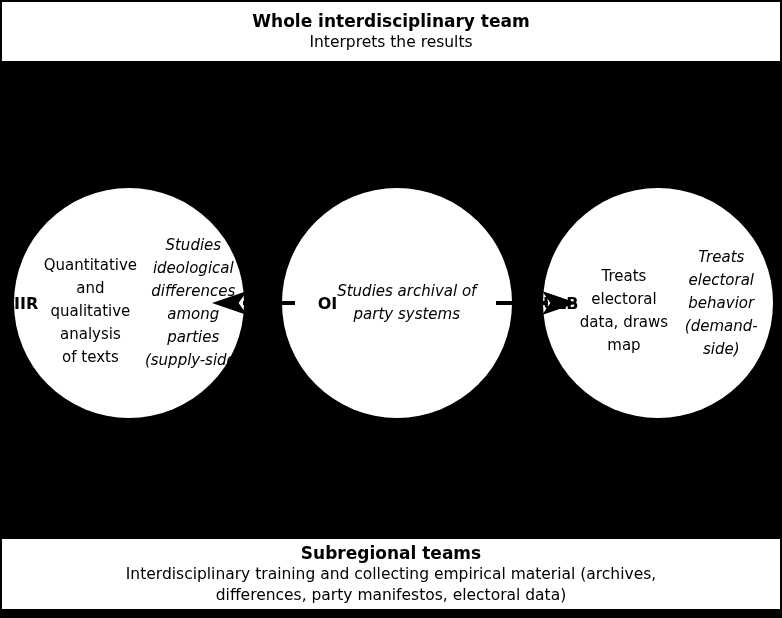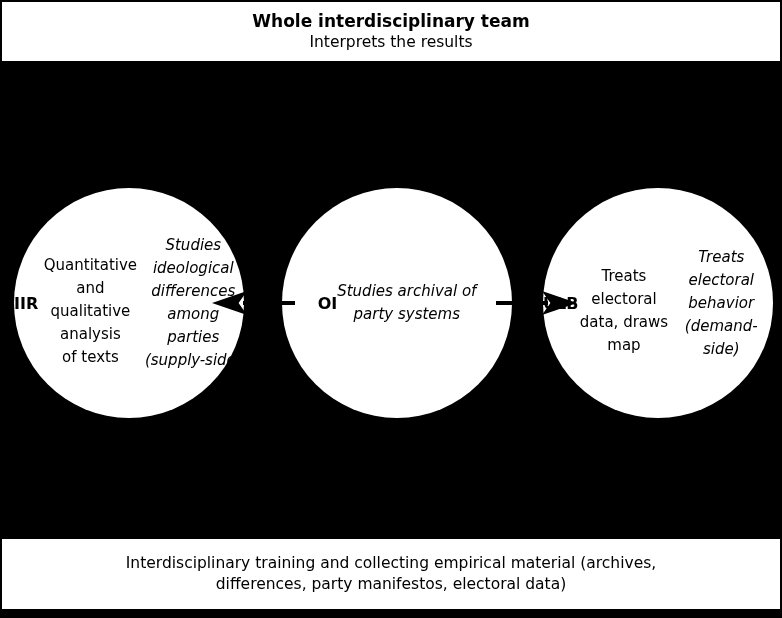--- a/index.html
+++ b/index.html
@@ -119,17 +119,18 @@
 behavior (demand-
 side)</div>
   </div>
 
   <div class="arrow-shaft shaft-left"></div>
   <div class="arrow-head head-left"></div>
   <div class="arrow-shaft shaft-right"></div>
   <div class="arrow-head head-right"></div>
 
   <div class="banner banner-bottom">
+    <div class="banner-title">Subregional teams</div>
     <div class="banner-sub">Interdisciplinary training and collecting empirical material (archives,
 differences, party manifestos, electoral data)</div>
   </div>
 
 </div>
 
 </body></html>

